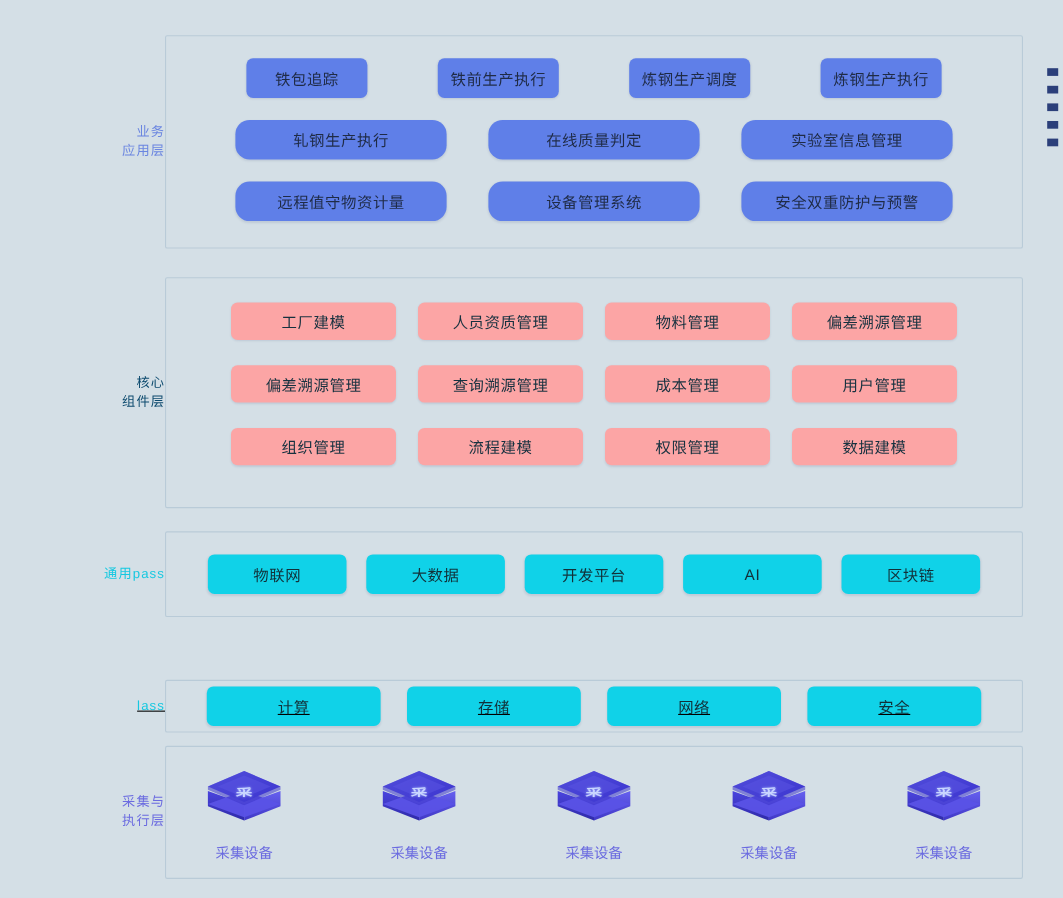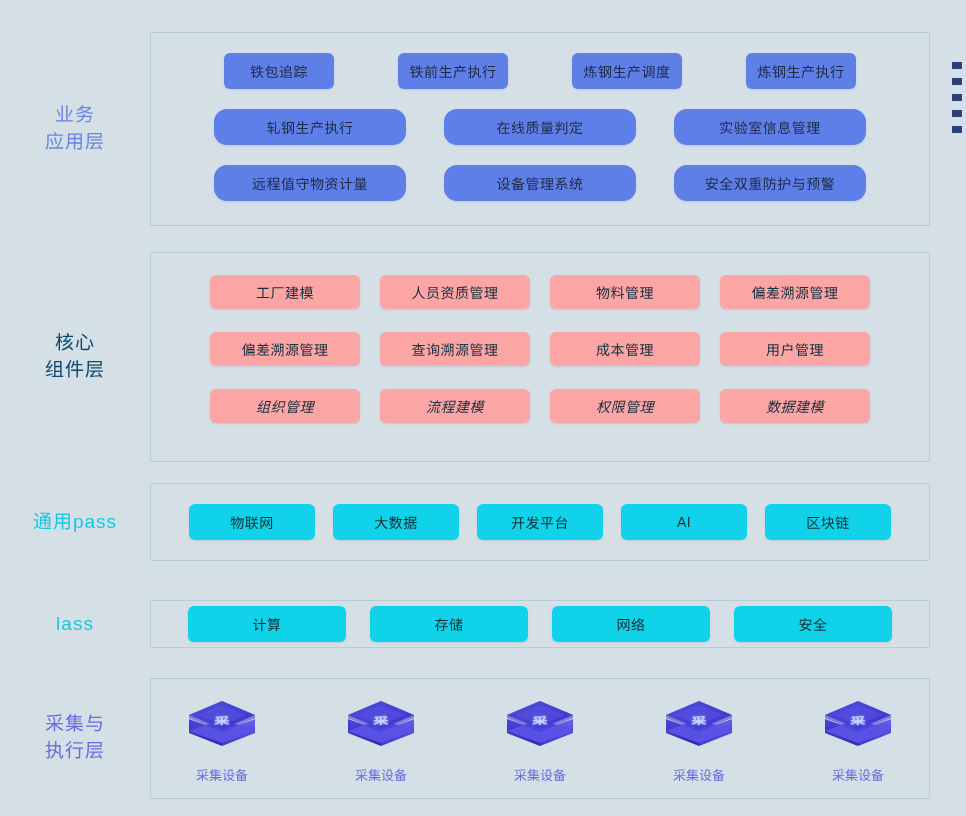--- a/index.html
+++ b/index.html
@@ -21,22 +21,22 @@
   .layer-row {
     position: absolute;
     display: flex;
     align-items: center;
     left: 0;
     width: 966px;
   }
   .layer-label {
     width: 150px;
     flex: 0 0 150px;
-    text-align: center;
-    font-size: 19px;
+    text-align: right;
+    font-size: 12px;
     line-height: 1.42;
     letter-spacing: 1px;
     font-weight: 400;
     white-space: pre-line;
     user-select: none;
   }
   .layer-label.blue  { color: #6b86e0; }
   .layer-label.green { color: #0c4a6e; }
   .layer-label.cyan  { color: #16c8e0; }
   .layer-label.indigo{ color: #6b6be0; }
@@ -77,21 +77,21 @@
   #biz-panel .chip-row { margin-bottom: 20px; }
   #biz-panel .chip-row:last-child { margin-bottom: 0; }
   #biz-panel .r0 .chip { width: 110px; }
   #biz-panel .r0 { gap: 64px; }
   #biz-panel .r1 .chip, #biz-panel .r2 .chip { width: 192px; border-radius: 13px; }
   #biz-panel .r1, #biz-panel .r2 { gap: 38px; }
 
   
   #core-panel { padding: 22px 0 26px 0; }
   #core-panel .chip-row { margin-bottom: 23px; }
-  #core-panel .chip-row:last-child { margin-bottom: 12px; font-style: italic; }
+  #core-panel .chip-row:last-child { margin-bottom: 12px; }
   #core-panel .chip { width: 150px; }
   #core-panel .chip-row { gap: 20px; }
 
   
   #paas-panel { padding: 20px 4px; }
   #paas-panel .chip { width: 126px; }
   #paas-panel .chip-row { gap: 18px; }
 
   
   #iaas-panel { padding: 5px 0; }
@@ -211,21 +211,21 @@
       <div class="chip-row">
         <div class="chip cyan">物联网</div>
         <div class="chip cyan">大数据</div>
         <div class="chip cyan">开发平台</div>
         <div class="chip cyan">AI</div>
         <div class="chip cyan">区块链</div>
       </div>
     </div>
   </div>
 
-  <div class="layer-row" style="top:582px;height:84px;">
+  <div class="layer-row" style="top:600px;height:84px;text-decoration:underline;">
     <div class="layer-label cyan">lass</div>
     <div class="panel" id="iaas-panel">
       <div class="chip-row">
         <div class="chip cyan">计算</div>
         <div class="chip cyan">存储</div>
         <div class="chip cyan">网络</div>
         <div class="chip cyan">安全</div>
       </div>
     </div>
   </div>

